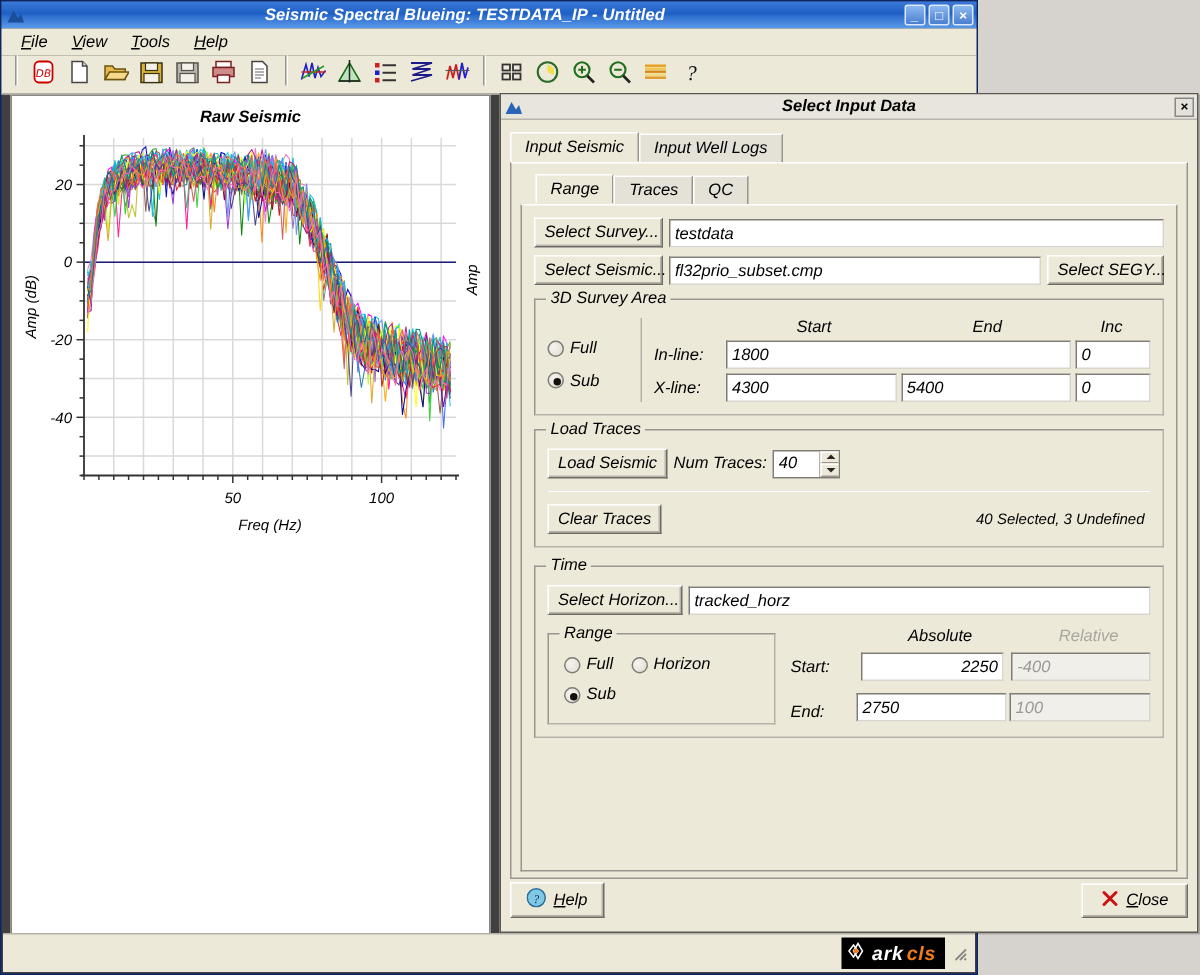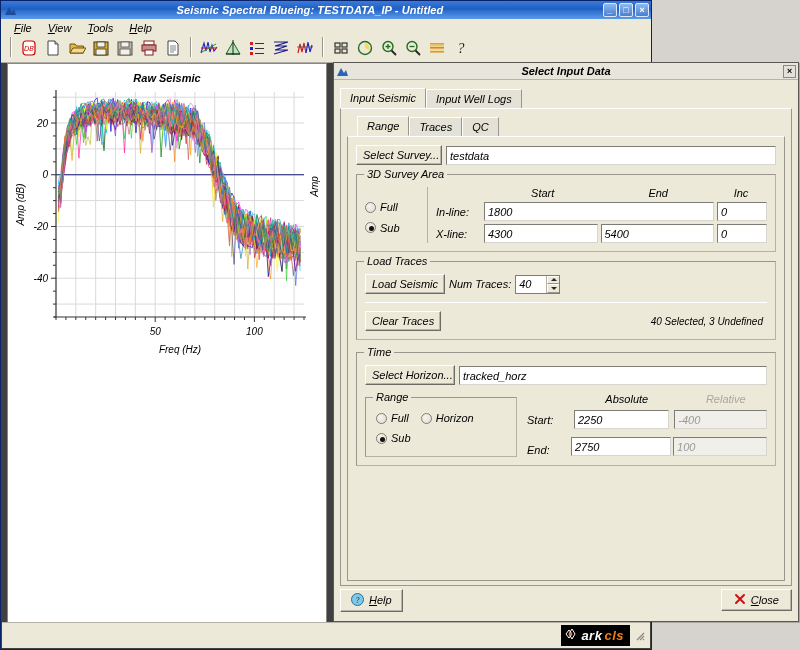--- a/index.html
+++ b/index.html
@@ -518,20 +518,25 @@
           <div class="tab inactive">QC</div>
         </div>
 
         <div class="tabpanel inner">
 
           <div class="row">
             <div class="btn" style="width:86px;">Select Survey...</div>
             <div class="txt" style="flex:1 1 auto;">testdata</div>
           </div>
 
+          <div class="row" style="margin-top:5px;">
+            <div class="btn" style="width:86px;">Select Seismic...</div>
+            <div class="txt" style="flex:1 1 auto;">fl32prio_subset.cmp</div>
+            <div class="btn" style="width:78px;">Select SEGY...</div>
+          </div>
 
           <div class="group">
             <div class="glabel">3D Survey Area</div>
             <div style="display:flex; align-items:flex-start;">
               <div style="width:62px; padding-top:14px;">
                 <div class="radio">
                   <span class="dot"></span>
                   <span>Full</span>
                 </div>
                 <div class="radio checked" style="margin-top:7px;">
@@ -613,21 +618,21 @@
               </div>
 
               <div style="flex:1 1 auto;">
                 <div style="display:flex; align-items:center; gap:15px;">
                   <div style="width:42px;"></div>
                   <div class="hdr" style="flex:1 1 auto;">Absolute</div>
                   <div class="hdr dim" style="flex:1 1 auto;">Relative</div>
                 </div>
                 <div style="display:flex; align-items:center; gap:5px; margin-top:5px;">
                   <div style="width:42px; font-size:11px;">Start:</div>
-                  <div class="txt" style="flex:1 1 auto;">2250</div>
+                  <div class="txt" style="flex:1 1 auto;text-align:right;">2250</div>
                   <div class="txt disabled" style="flex:1 1 auto;">-400</div>
                 </div>
                 <div style="display:flex; align-items:flex-end; gap:2px; margin-top:8px;">
                   <div style="width:42px; font-size:11px;">End:</div>
                   <div class="txt" style="flex:1 1 auto;">2750</div>
                   <div class="txt disabled" style="flex:1 1 auto;">100</div>
                 </div>
               </div>
             </div>
           </div>

